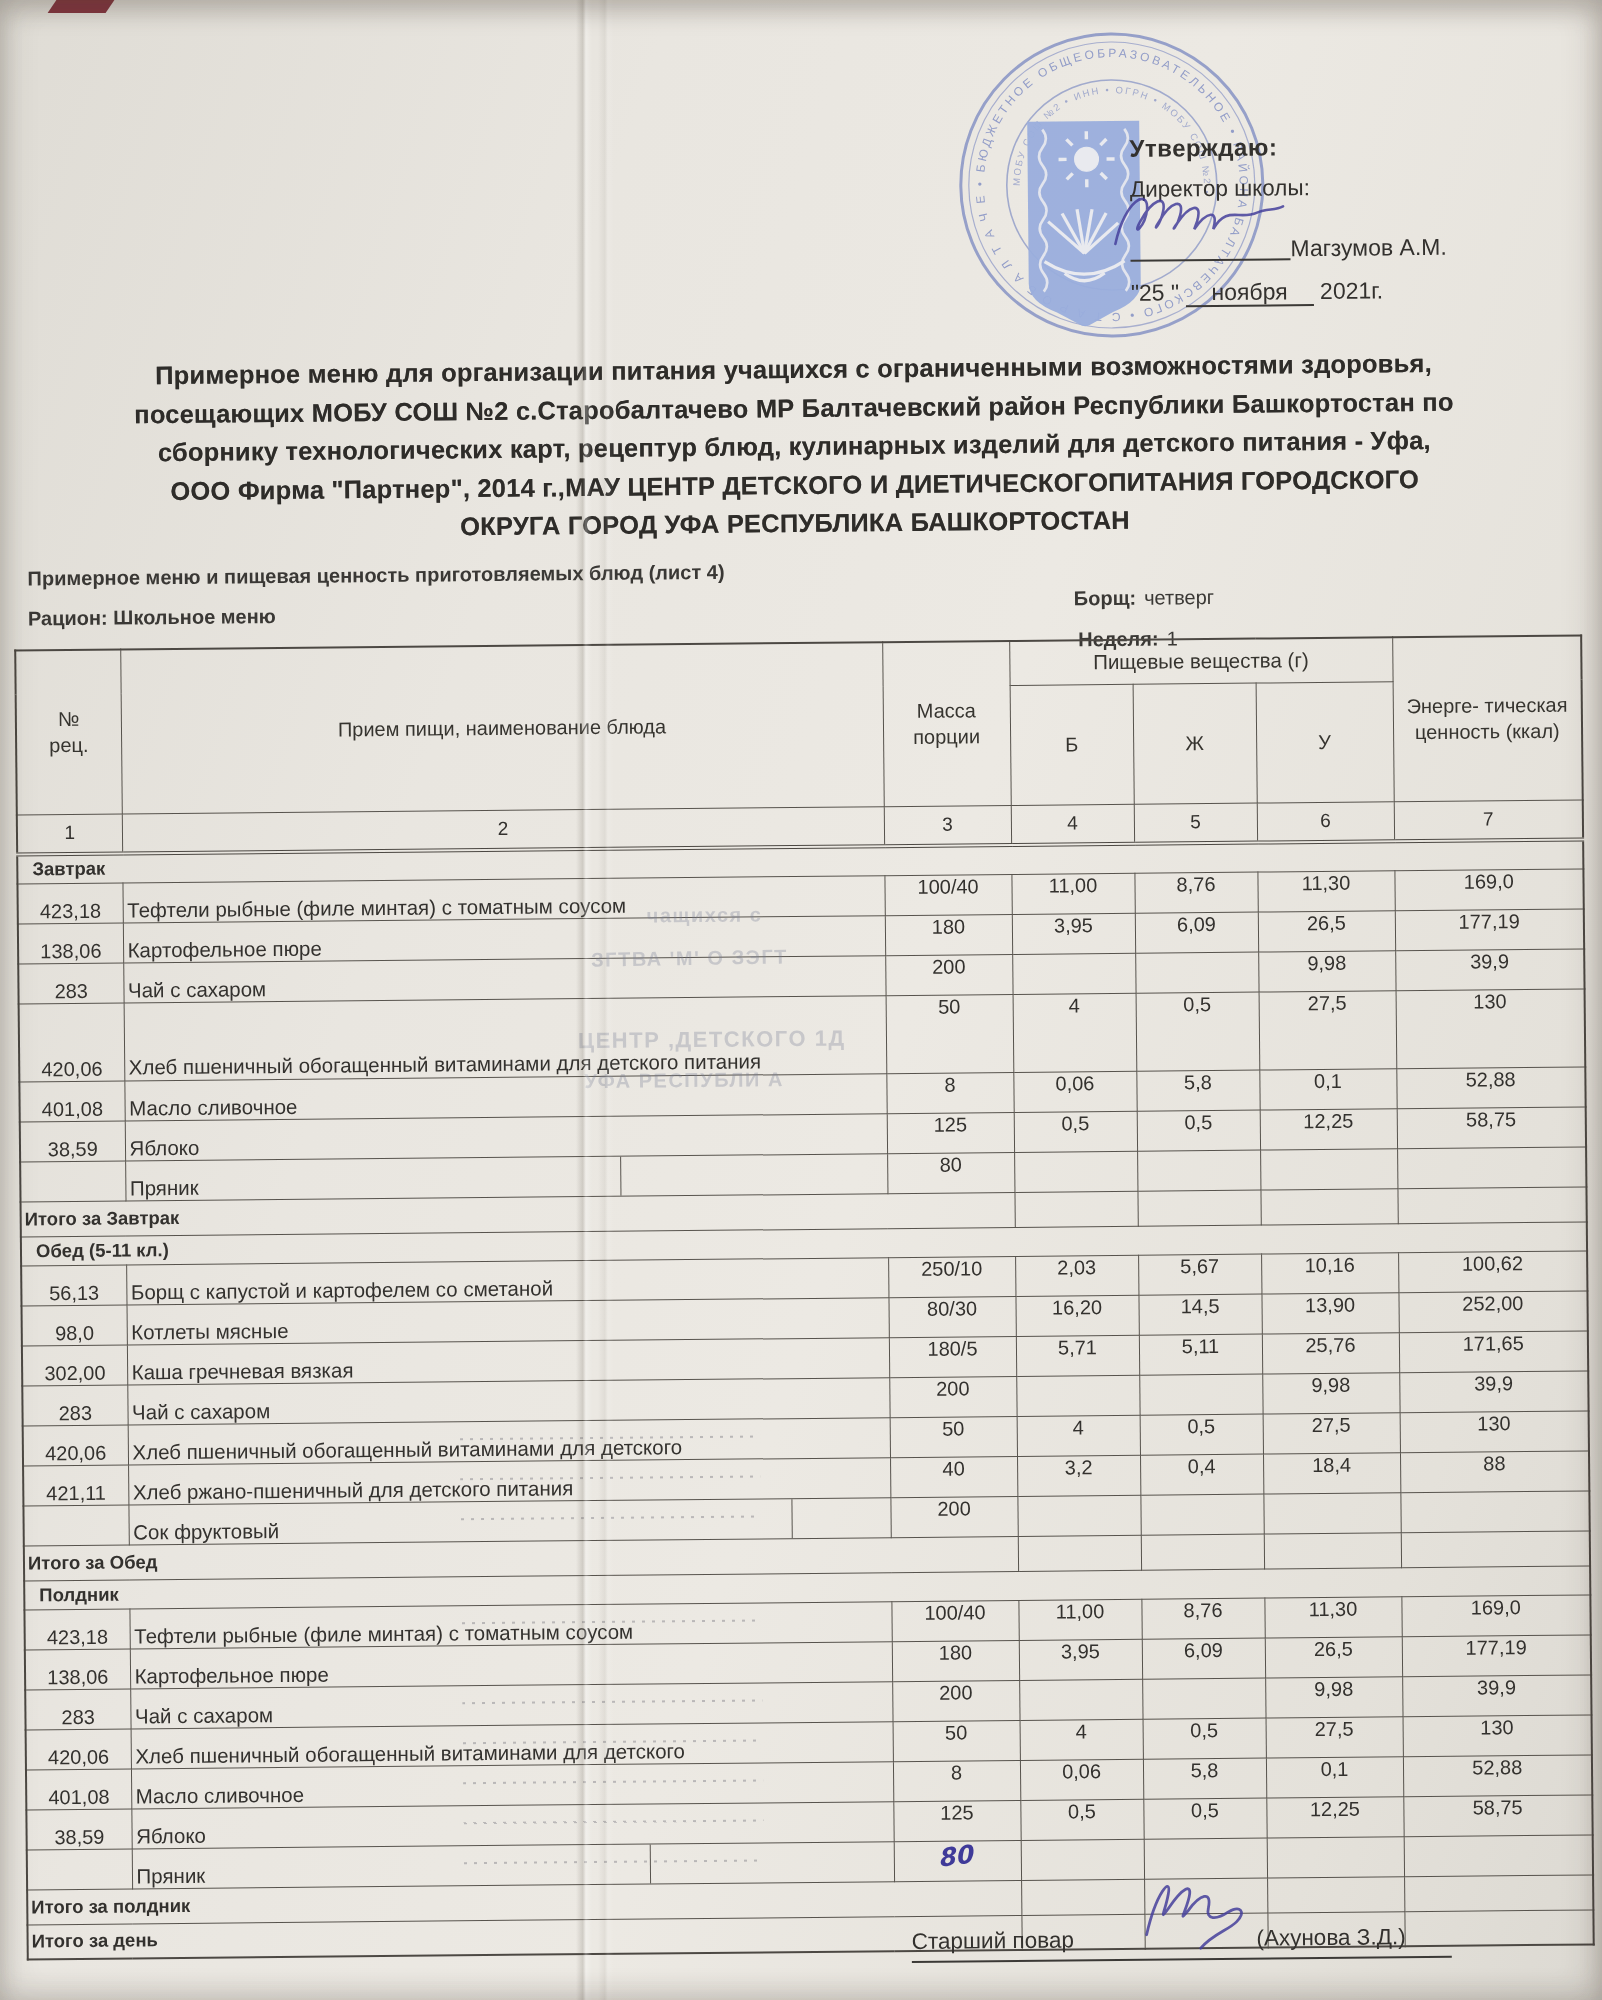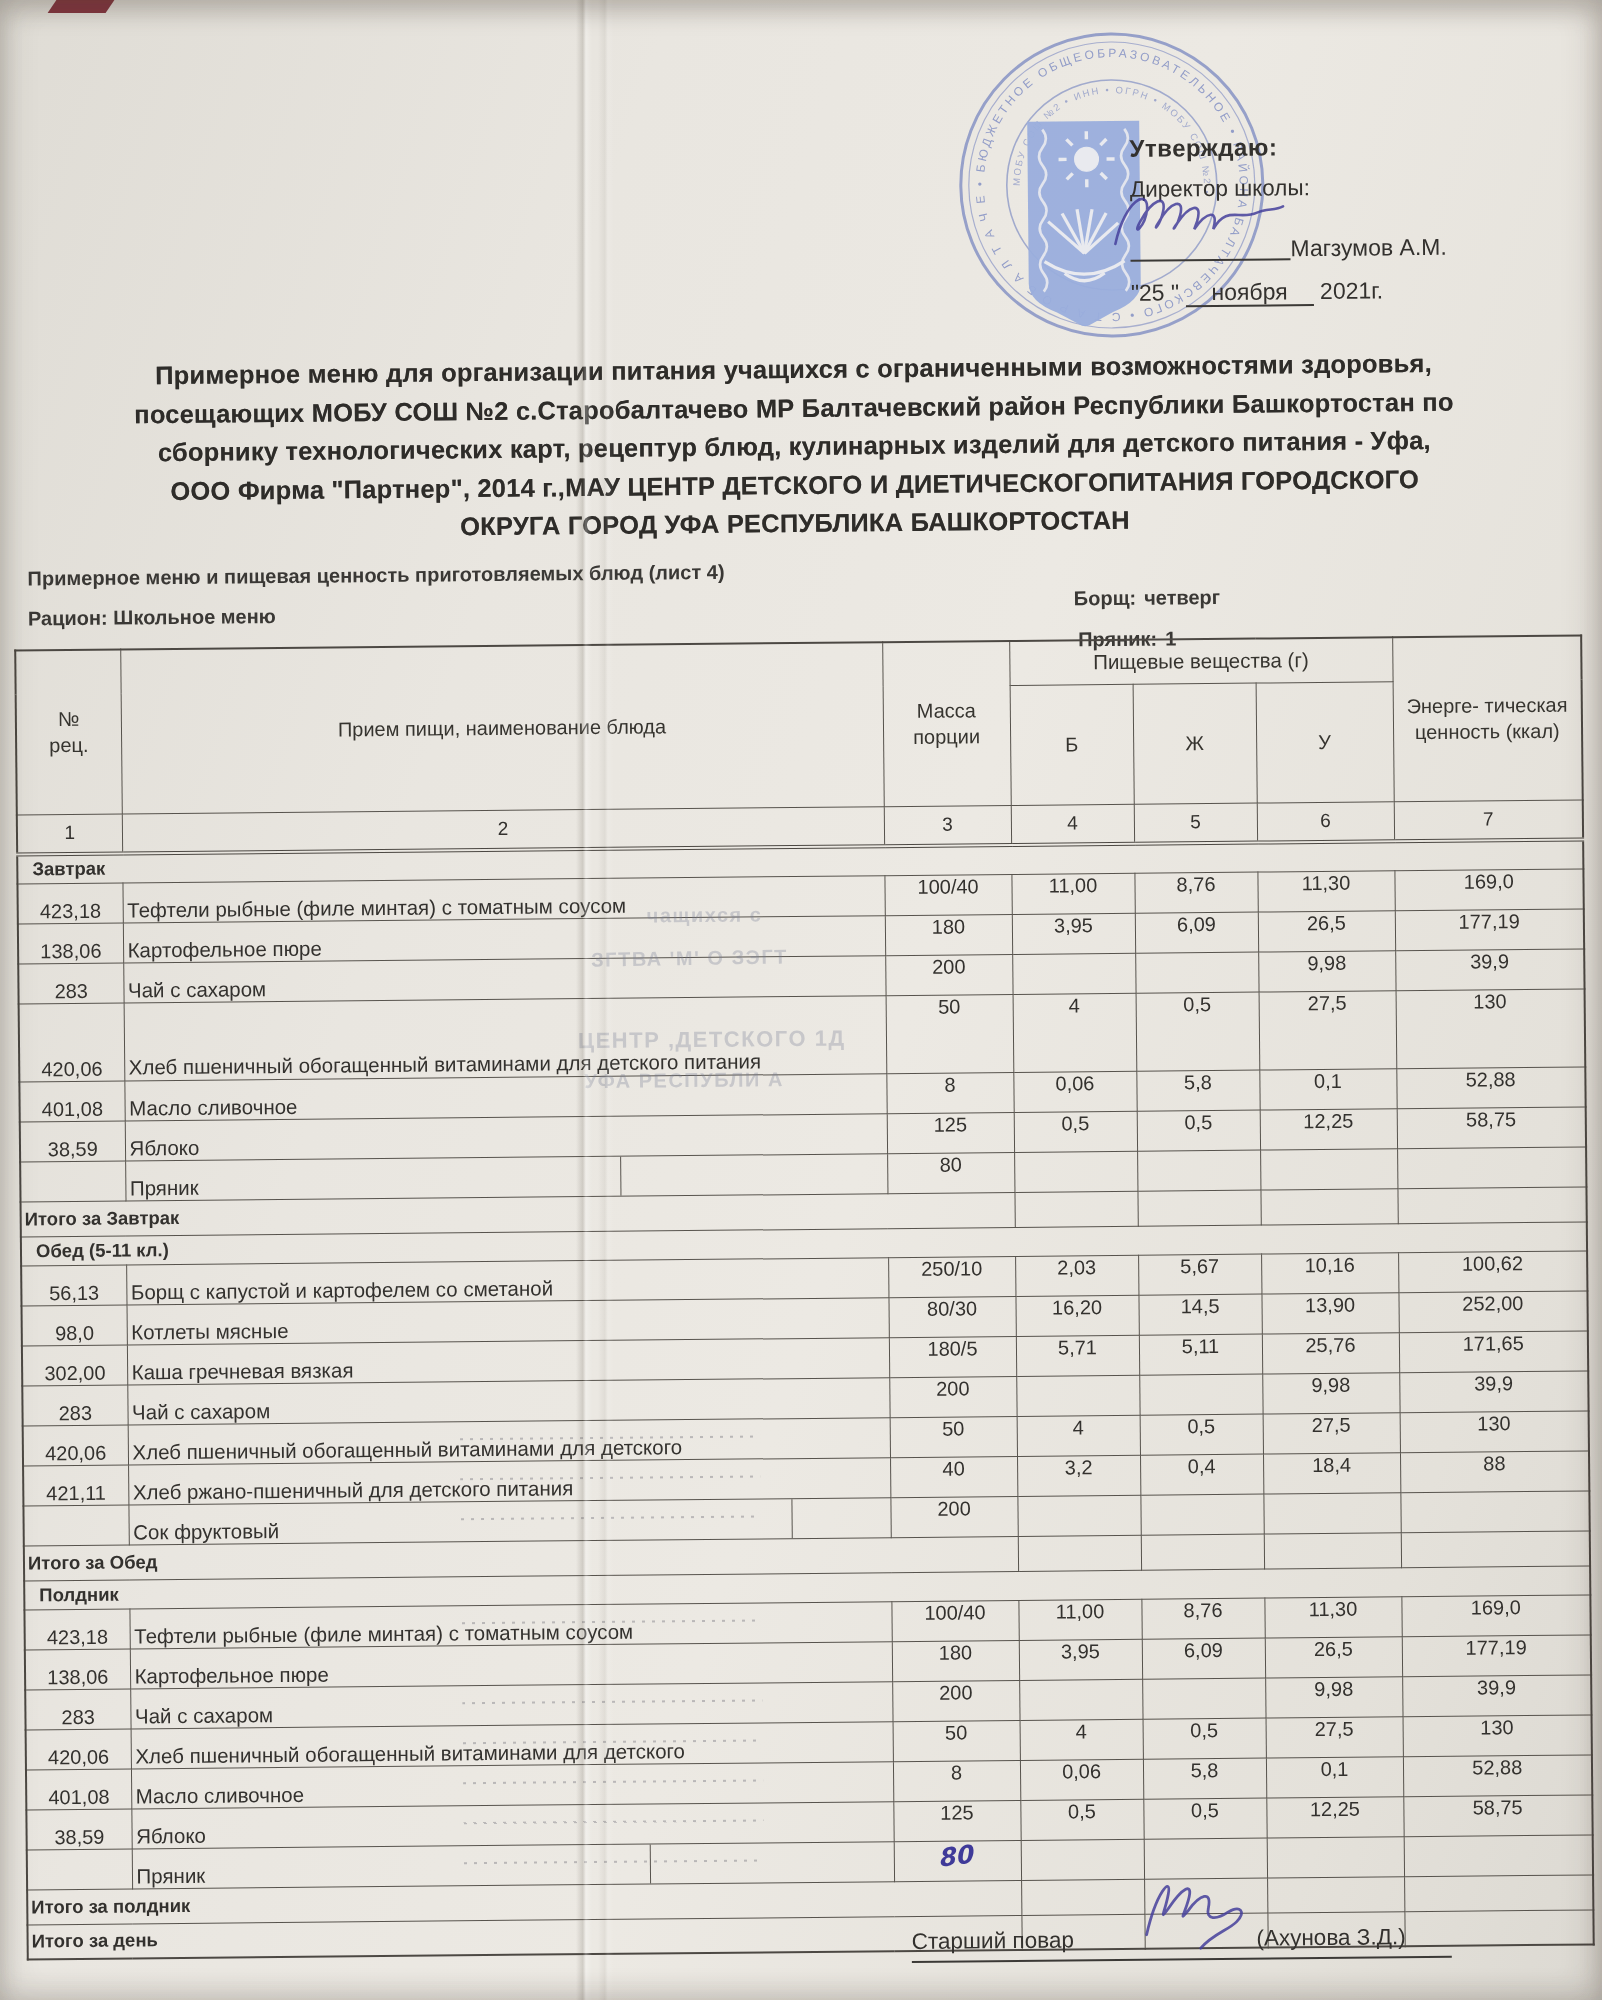--- a/index.html
+++ b/index.html
@@ -37,21 +37,21 @@
 
   
   .doc-title{position:absolute;left:28px;top:350px;width:1544px;text-align:center;
     font-weight:700;font-size:25.5px;line-height:38.5px;letter-spacing:.2px;color:#2e2c29;
     text-shadow:0 0 .6px rgba(40,40,40,.55);}
   .meta{position:absolute;font-size:20px;font-weight:700;color:#3a3835;}
   .m-subtitle{left:32px;top:560px;}
   .m-ration{left:32px;top:600px;}
   .m-day{left:1078px;top:590px;}
   .m-week{left:1082px;top:631px;}
-  .meta .val{font-weight:700;margin-left:8px;}
+  .meta .val{font-weight:400;margin-left:8px;}
 
   
   table.menu{position:absolute;left:18px;top:642px;width:1566px;border-collapse:collapse;table-layout:fixed;}
   table.menu col.c-rec{width:105px;} table.menu col.c-dish{width:762px;}
   table.menu col.c-mass{width:127px;} table.menu col.c-b{width:123px;}
   table.menu col.c-zh{width:123px;} table.menu col.c-u{width:137px;} table.menu col.c-kcal{width:189px;}
   table.menu th,table.menu td{border:1.9px solid #57534d;padding:0 4px;overflow:hidden;}
   table.menu{border:2.6px solid #4c4843;}
   thead th{font-weight:400;font-size:20px;text-align:center;vertical-align:middle;line-height:26px;color:#36342f;}
   tr.h1{height:44px;} tr.h2{height:120px;}
@@ -161,21 +161,21 @@
     <div>ООО Фирма "Партнер", 2014 г.,МАУ ЦЕНТР ДЕТСКОГО И ДИЕТИЧЕСКОГОПИТАНИЯ ГОРОДСКОГО</div>
     <div>ОКРУГА ГОРОД УФА РЕСПУБЛИКА БАШКОРТОСТАН</div>
   </div>
 
   <div class="meta m-subtitle">Примерное меню и пищевая ценность приготовляемых блюд (лист 4)</div>
   <div class="meta m-ration">Рацион: Школьное меню</div>
   <div class="meta m-day">
     <span>Борщ:</span><span class="val">четверг</span>
   </div>
   <div class="meta m-week">
-    <span>Пряник:</span><span class="val">1</span>
+    <span>Неделя:</span><span class="val">1</span>
   </div>
 
   <table class="menu">
     <colgroup>
       <col class="c-rec">
         <col class="c-dish">
         <col class="c-mass">
       <col class="c-b">
         <col class="c-zh">
         <col class="c-u">

